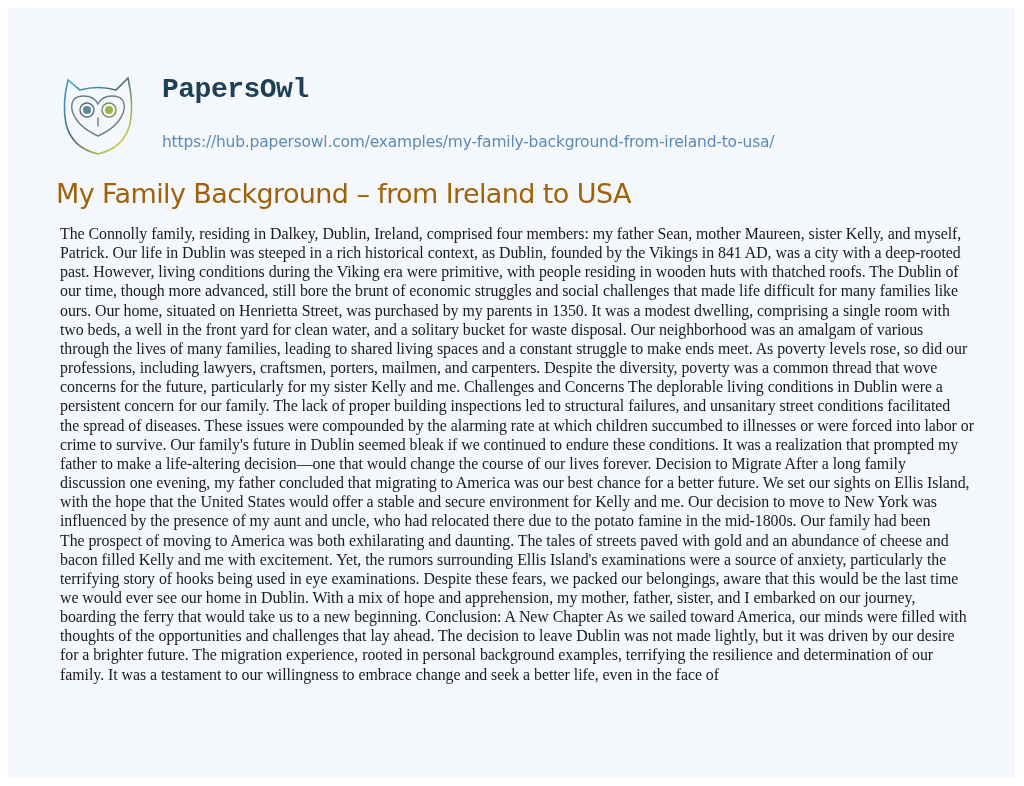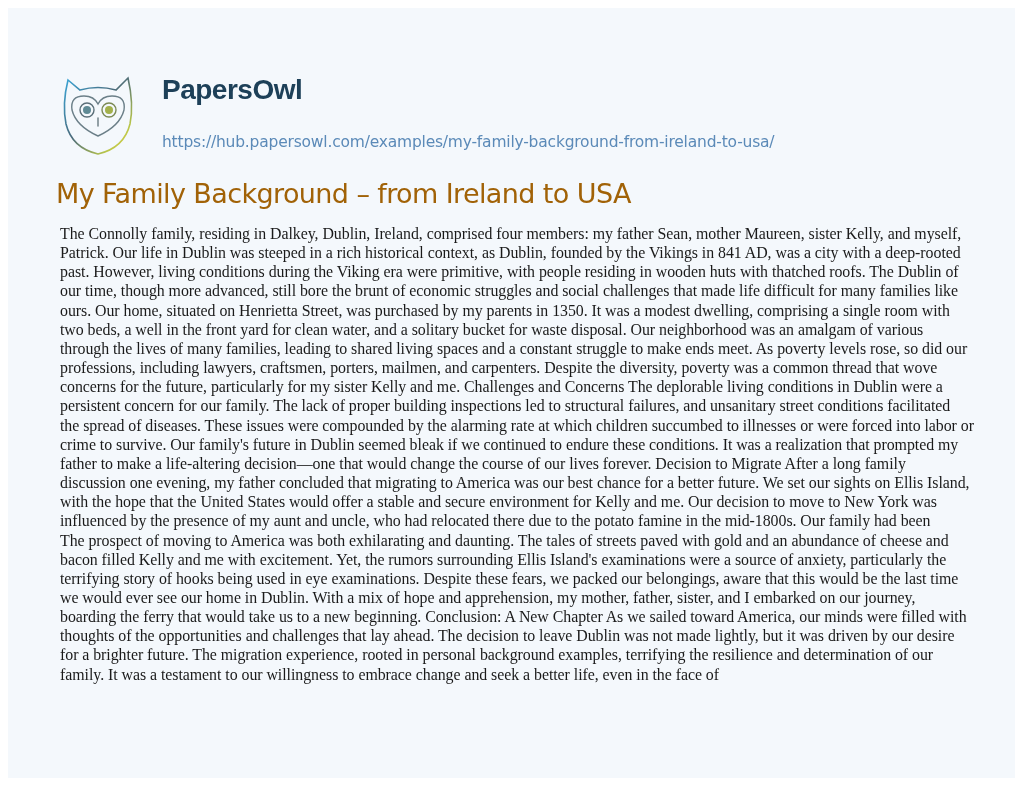--- a/index.html
+++ b/index.html
@@ -31,21 +31,21 @@
       height: 84px;
       display: block;
     }
     .brand-text {
       position: absolute;
       left: 104px;
       top: 0;
       white-space: nowrap;
     }
     .brand-name {
-      font-family: Liberation Sans, sans-serif;
+      font-family: Liberation Mono, monospace;
       font-weight: bold;
       font-size: 28px;
       letter-spacing: -0.5px;
       color: #1d4058;
       line-height: 32px;
       margin-top: 0px;
     }
     .brand-url {
       font-family: "DejaVu Sans", sans-serif;
       font-size: 15.5px;

